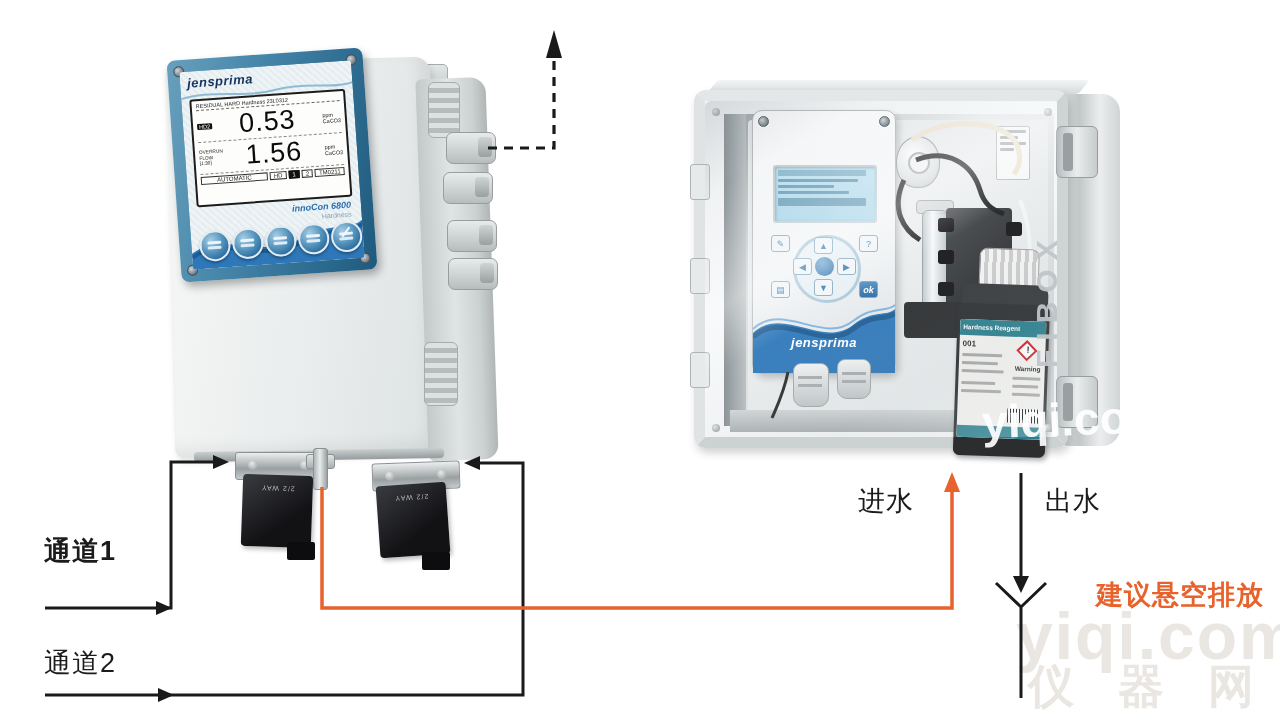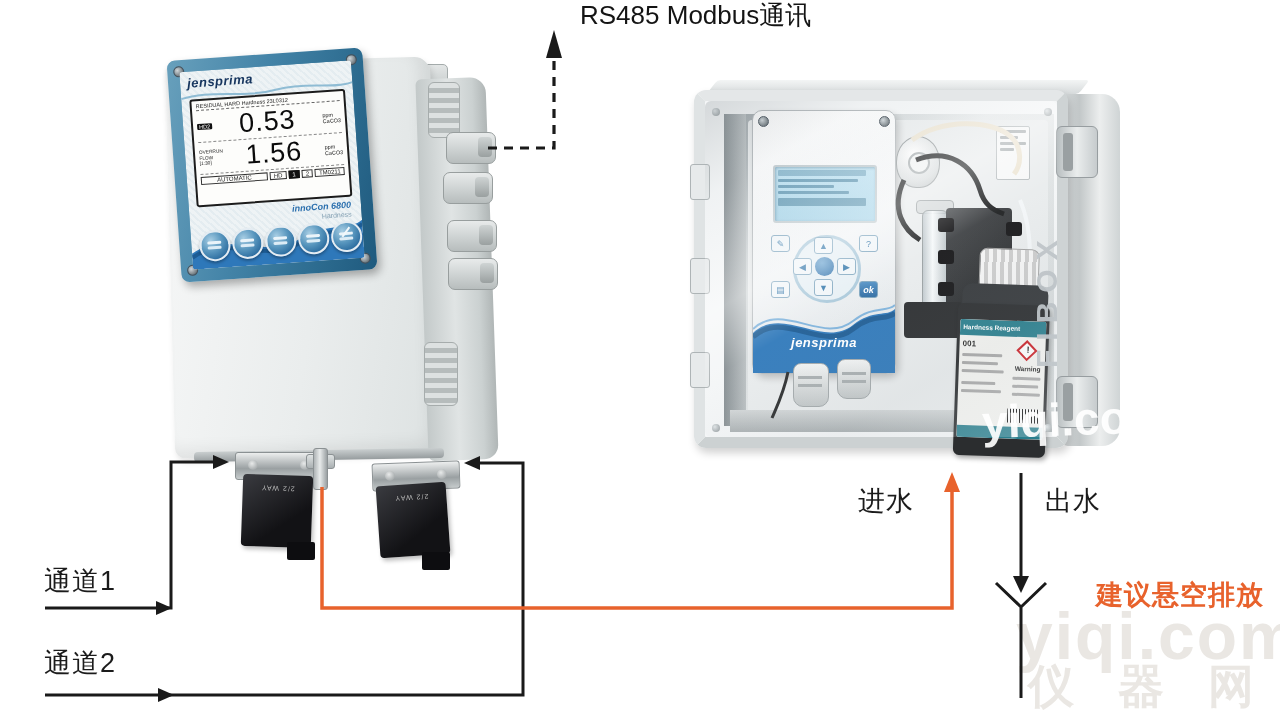--- a/index.html
+++ b/index.html
@@ -382,21 +382,20 @@
     <path d="M322,487 V608 H952 V490" stroke="#e8622c" stroke-width="3.5" fill="none"></path>
     <polygon points="944,492 960,492 952,472" fill="#e8622c"></polygon>
 
     <path d="M1021,473 V578" stroke="#1a1a1a" stroke-width="3" fill="none"></path>
     <polygon points="1013,576 1029,576 1021,593" fill="#1a1a1a"></polygon>
 
     <path d="M996,583 L1021,607 M1046,583 L1021,607 M1021,607 V698" stroke="#1a1a1a" stroke-width="3" fill="none"></path>
   </svg>
 
   <div class="rs485">
-    <div>RS485 Modbus通讯</div>
   </div>
-  <div class="lbl" style="left:44px;top:563px;">通道1</div>
+  <div class="lbl" style="left:44px;top:533px;font-weight:bold;">通道1</div>
   <div class="lbl" style="left:44px;top:645px;">通道2</div>
   <div class="lbl" style="left:858px;top:483px;">进水</div>
   <div class="lbl" style="left:1045px;top:483px;">出水</div>
   <div class="lbl orange" style="left:1096px;top:577px;font-weight:bold;">建议悬空排放</div>
 
 </div>
 
 </body></html>

